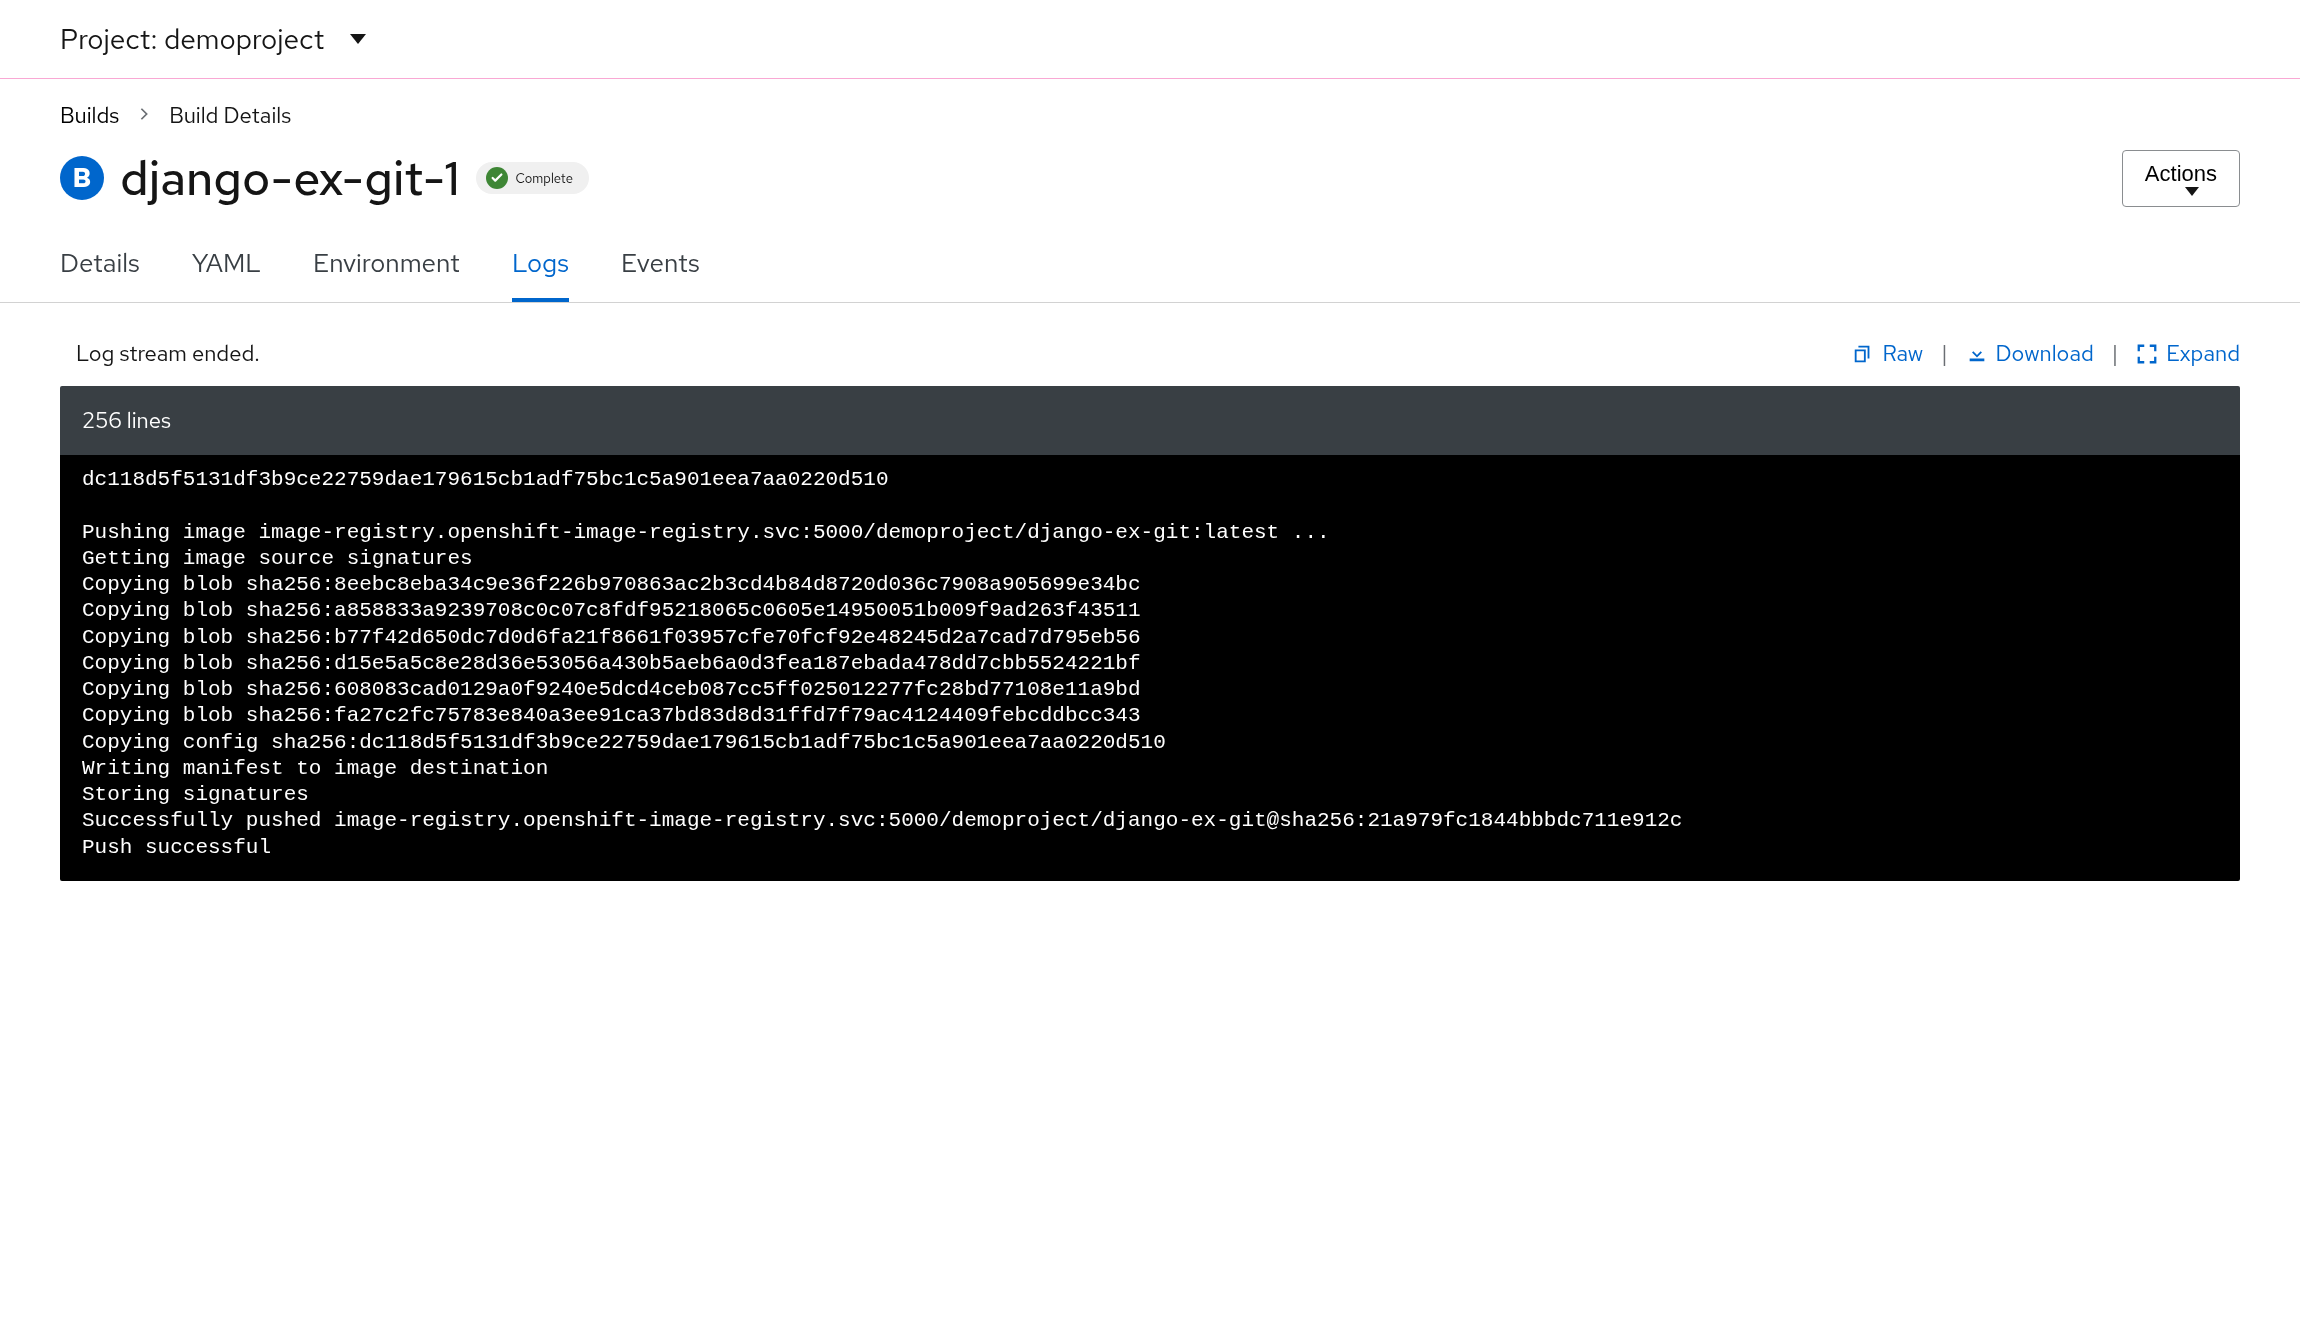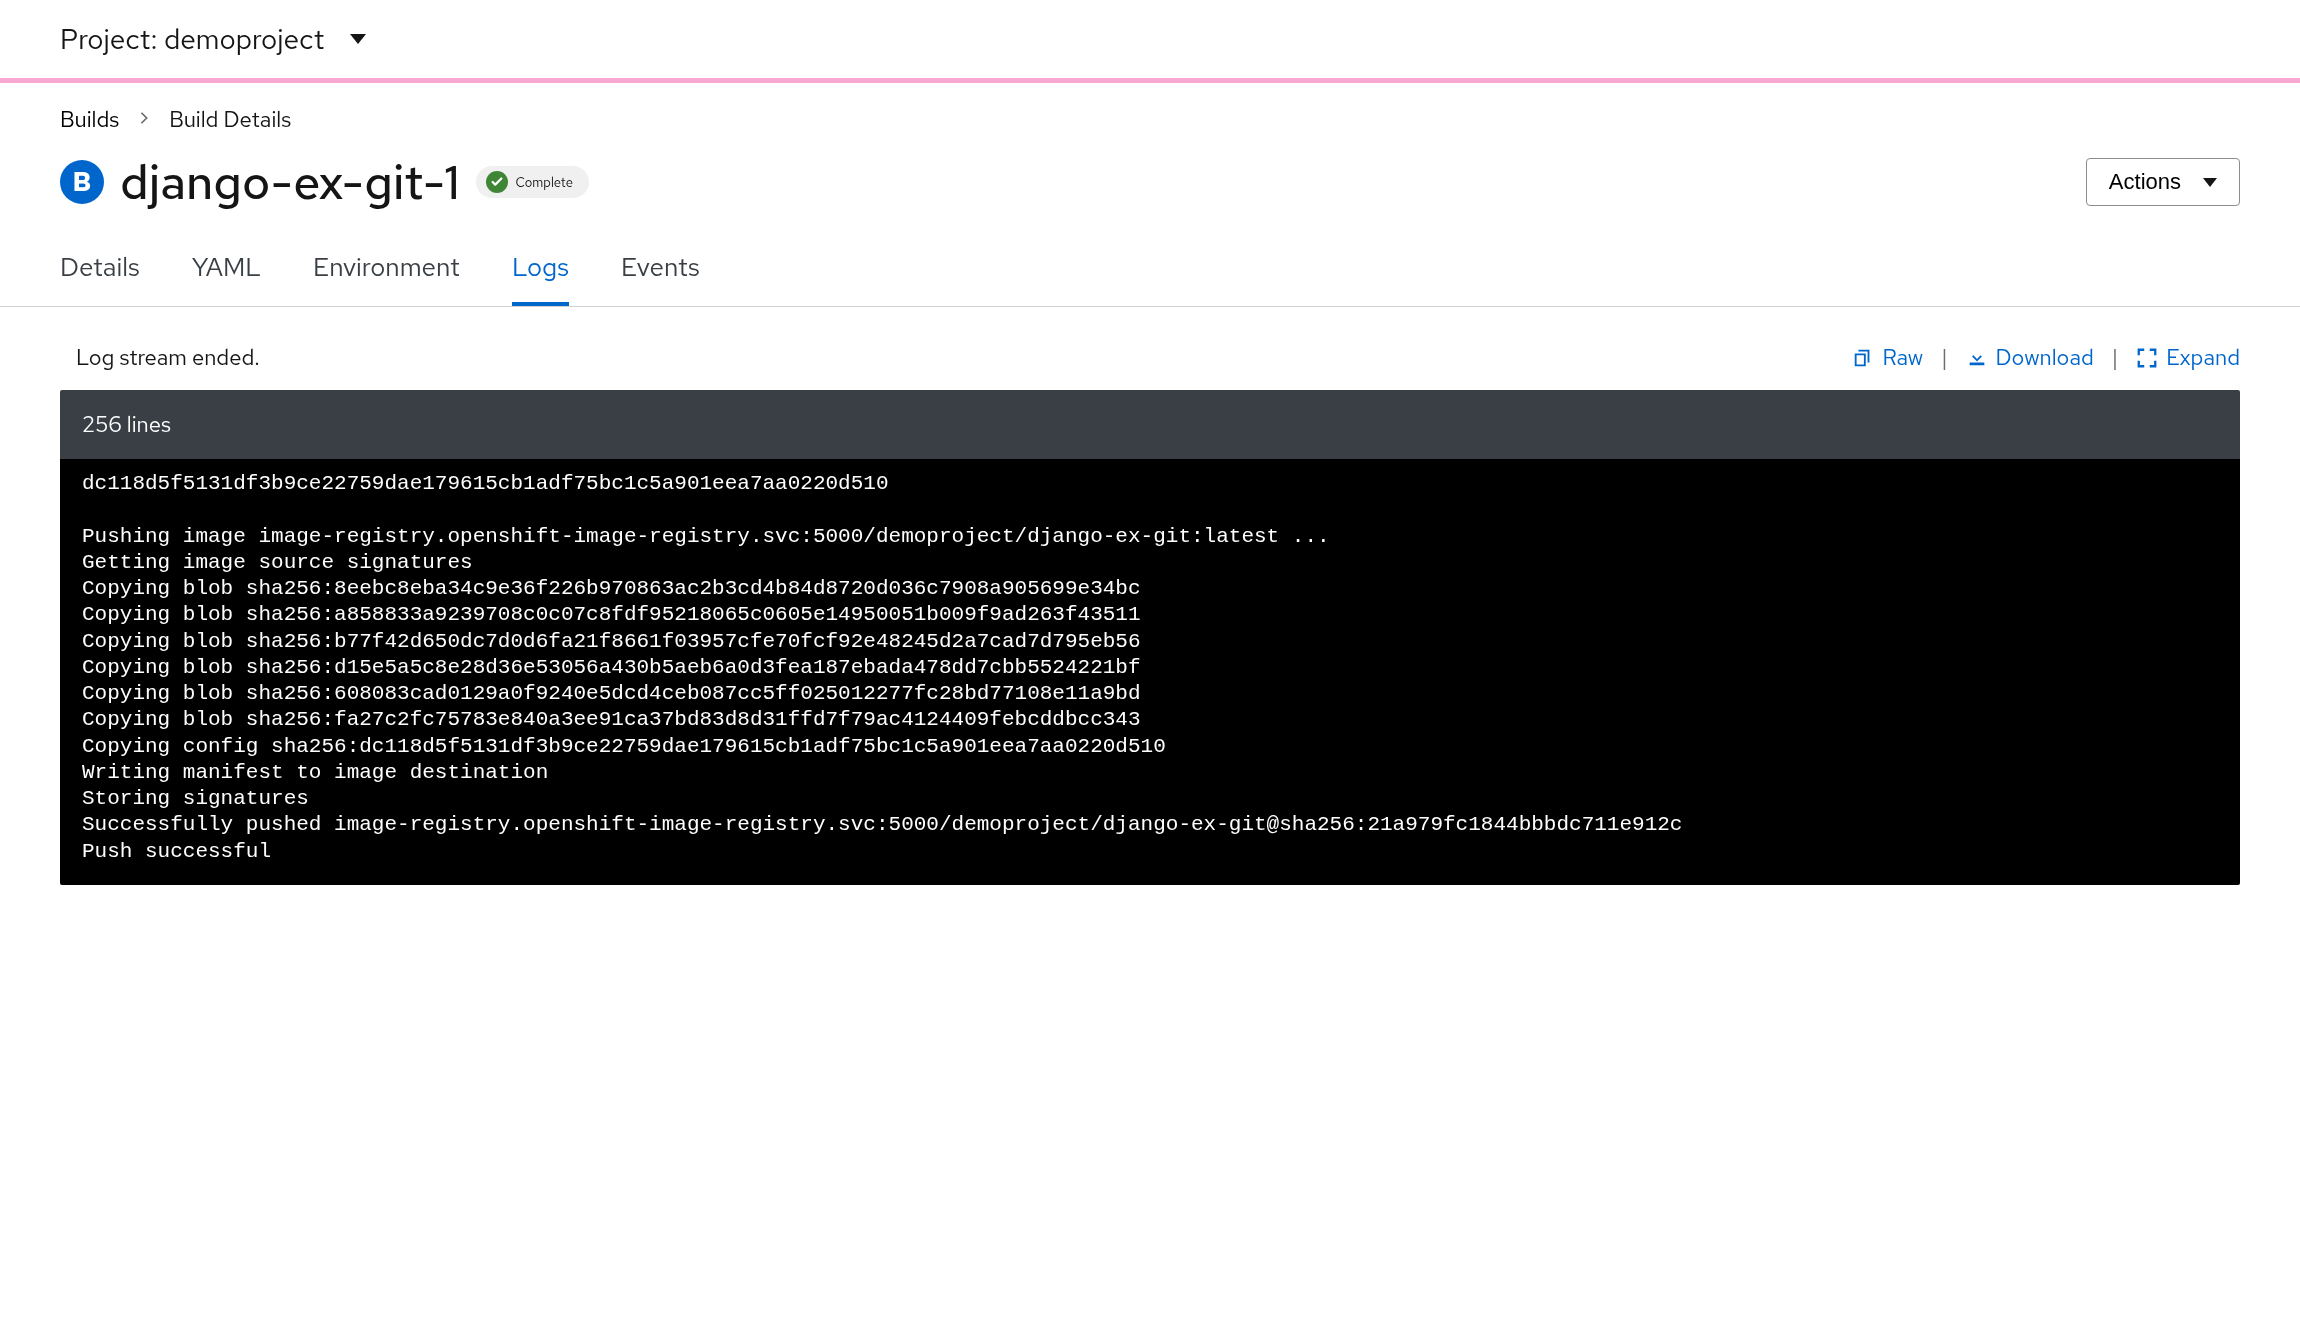--- a/index.html
+++ b/index.html
@@ -6,21 +6,21 @@
   body {
     font-family: "Red Hat Text", "Helvetica Neue", Arial, sans-serif;
     color: #151515;
     background: #fff;
     font-size: 16px;
   }
   .project-bar {
     display: flex;
     align-items: flex-start;
     padding: 20px 60px;
-    border-bottom: 5px solid #f9a8d4;
+    border-bottom: 1px solid #f9a8d4;
   }
   .project-selector {
     display: flex;
     align-items: center;
     cursor: pointer;
   }
   .project-label { font-size: 28px; font-weight: 400; }
   .caret {
     margin-left: 26px;
     width: 0; height: 0;
@@ -77,20 +77,21 @@
   }
   .check-circle svg { width: 14px; height: 14px; display: block; }
   .actions-btn {
     display: flex; align-items: center;
     border: 1px solid #8a8d90;
     border-radius: 4px;
     padding: 10px 22px;
     font-size: 22px;
     cursor: pointer;
     background: #fff;
+    flex-direction: column;
   }
   .tabs {
     display: flex;
     gap: 52px;
     padding: 36px 60px 0 60px;
     border-bottom: 1px solid #d2d2d2;
   }
   .tab {
     font-size: 26px;
     color: #393f44;

